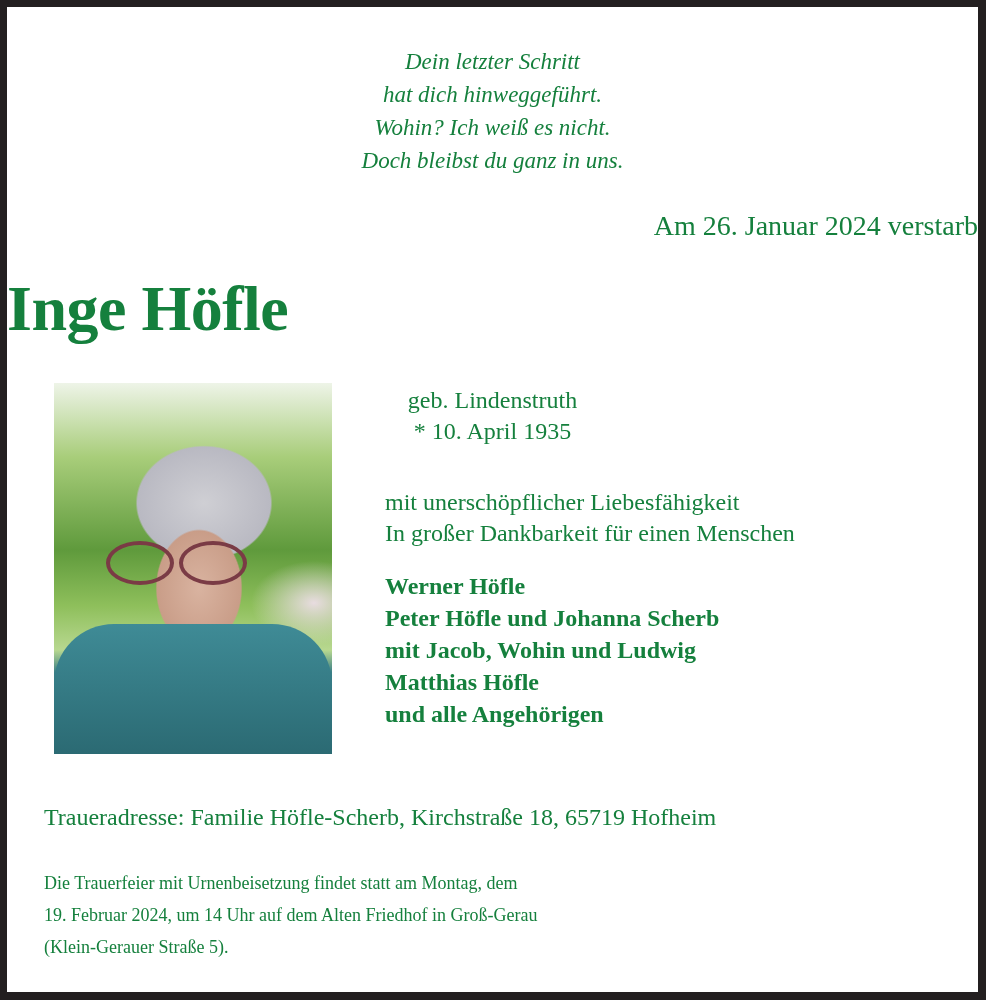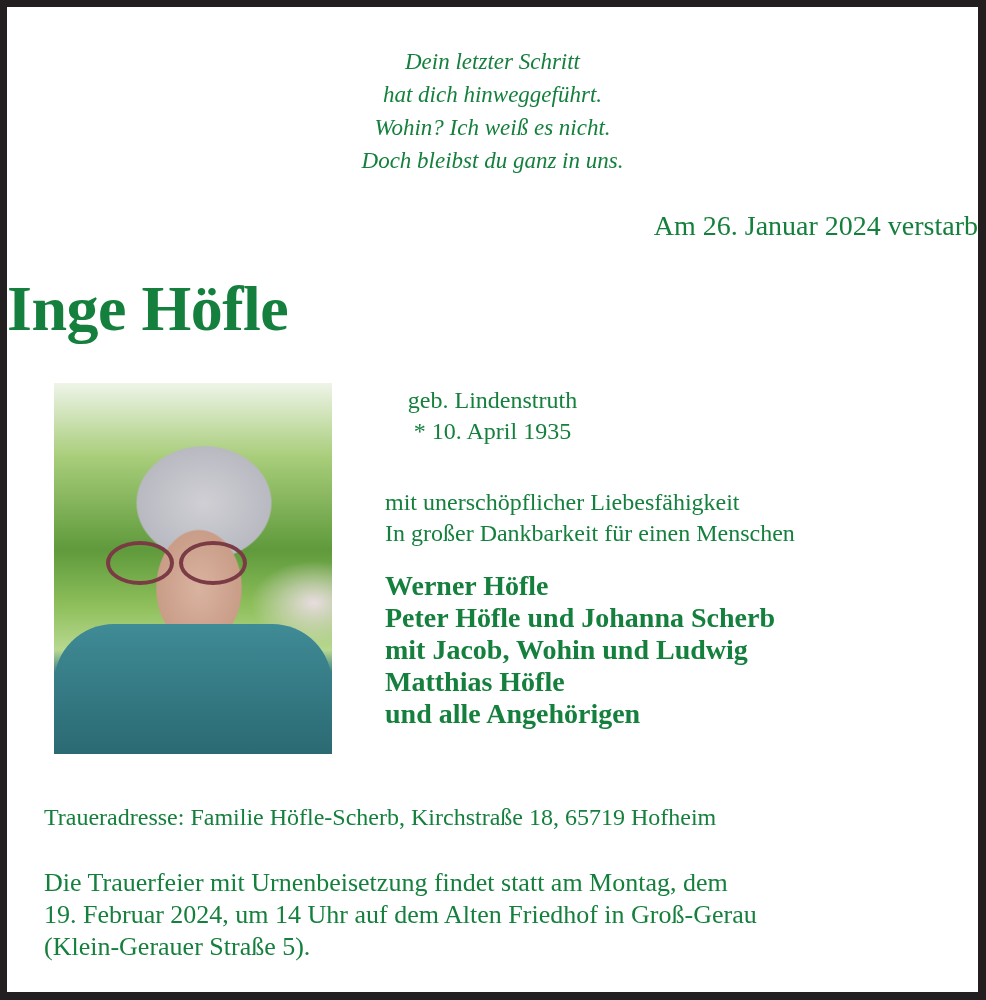--- a/index.html
+++ b/index.html
@@ -43,27 +43,27 @@
   .photo .glasses-l, .photo .glasses-r {
     position: absolute; top: 158px; width: 60px; height: 36px;
     border: 4px solid #7a3b45; border-radius: 50%;
   }
   .photo .glasses-l { left: 52px; }
   .photo .glasses-r { left: 125px; }
   .thanks {
     position: absolute; left: 378px; top: 480px; font-size: 24px; line-height: 31px;
   }
   .family {
-    position: absolute; left: 378px; top: 563px; font-size: 28px; line-height: 32px; font-weight: bold;
+    position: absolute; left: 378px; top: 563px; font-size: 24px; line-height: 32px; font-weight: bold;
   }
   .address {
     position: absolute; left: 37px; top: 797px; font-size: 24px;
   }
   .ceremony {
-    position: absolute; left: 37px; top: 860px; font-size: 26px; line-height: 32px; width: 900px;
+    position: absolute; left: 37px; top: 860px; font-size: 18px; line-height: 32px; width: 900px;
   }
 </style>
 </head>
 <body>
 
 <div class="frame">
 
   <div class="poem">
     <div>Dein letzter Schritt</div>
     <div>hat dich hinweggeführt.</div>

